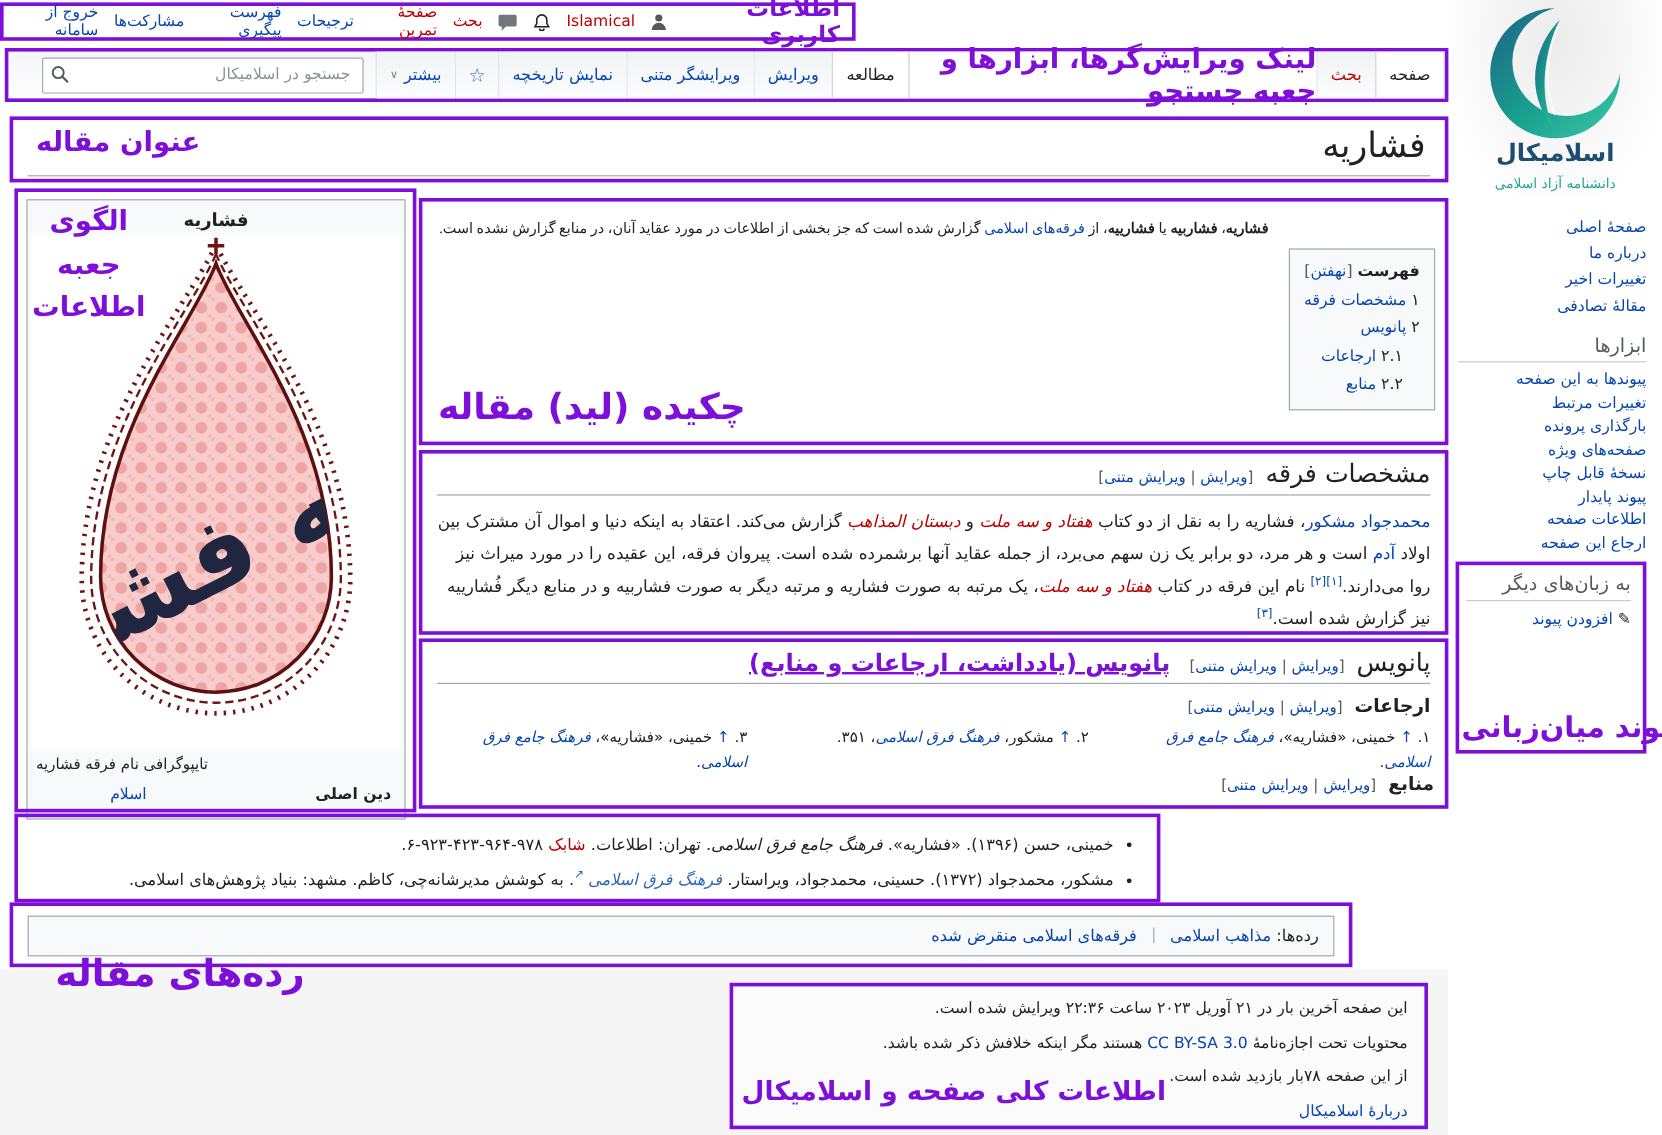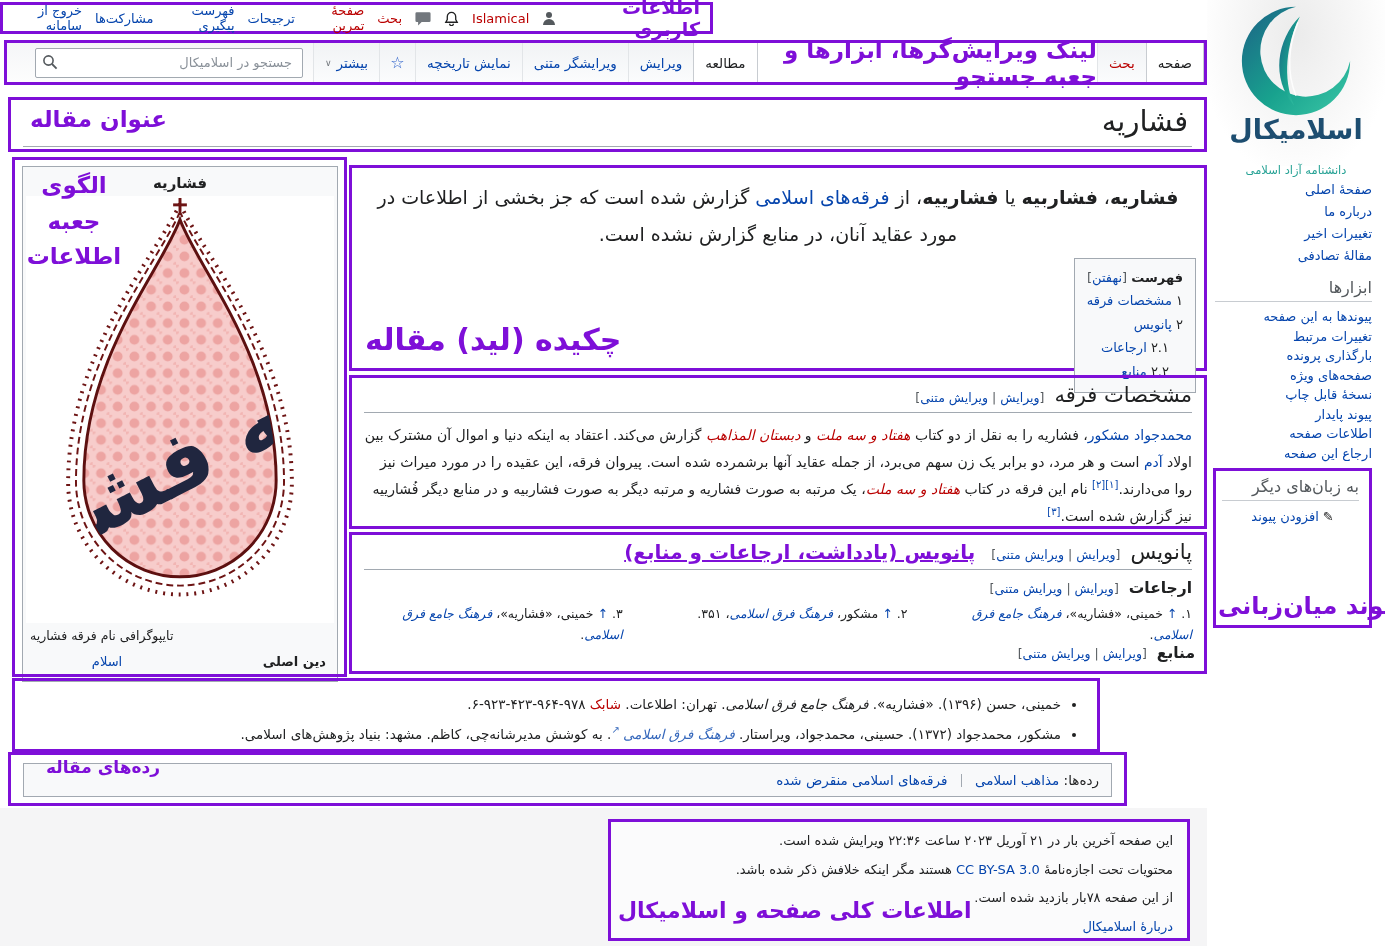--- a/index.html
+++ b/index.html
@@ -56,61 +56,61 @@
   #infobox-anno { left:12px; top:157px; width:335px; height:520px; }
   .infobox { position:absolute; left:22px; top:166px; width:316px; background:#f8f9fa; border:1px solid #a2a9b1; padding:3px; font-size:13px; z-index:5; }
   .ib-title { text-align:center; font-weight:bold; font-size:15px; padding:4px 2px; }
   .ib-img { background:#fff; text-align:center; padding:2px 0; }
   .ib-cap { text-align:left; font-size:12.5px; padding:5px 4px 7px; }
   .ib-row { display:flex; padding:4px 8px 9px; }
   .ib-row .lbl { flex:1; font-weight:bold; text-align:right; }
   .ib-row .val { flex:1; text-align:center; color:#0645ad; }
   
   #lead-box { left:349px; top:165px; width:858px; height:206px; pointer-events:auto; }
-  .lead-p { padding:11px 14px 0; font-size:19px; line-height:1.95; text-align:center; }
+  .lead-p { padding:11px 14px 0; font-size:12px; line-height:1.95; text-align:left;font-family:Liberation Serif, serif; }
   .toc { display:table; margin:5px 8px 0 0; background:#f8f9fa; border:1px solid #a2a9b1; padding:7px 12px 9px; font-size:13px; line-height:1.8; }
   .toc-title { font-weight:bold; }
   .toc-row .n { color:#202122; } .toc-row .l { color:#0645ad; cursor:pointer; }
   .toc-row.sub { padding-right:14px; }
   
   .sect-box { pointer-events:auto; }
   #sect1-box { left:349px; top:375px; width:858px; height:154px; }
   #fn-box { left:349px; top:532px; width:858px; height:142px; }
   .h2row { margin:5px 12px 0; border-bottom:1px solid #a2a9b1; padding-bottom:5px; display:flex; align-items:baseline; gap:10px; }
   .h2row h2 { font-size:21px; font-weight:400; }
   .editlinks { font-size:12.5px; }
   .h3row { margin:9px 12px 0; display:flex; align-items:baseline; gap:10px; }
   .h3row h3 { font-size:15.5px; font-weight:bold; }
   .body-p { padding:9px 12px 0; font-size:14px; line-height:1.92; text-align:right; }
   .refs { margin:6px 12px 0; column-count:3; column-gap:26px; font-size:12.5px; line-height:1.7; }
   .ref { break-inside:avoid; text-align:right; margin-bottom:0; }
   #sources-head { position:absolute; left:349px; top:644px; width:858px; z-index:4; }
-  #sources-box { left:12px; top:678px; width:1088px; height:74px; pointer-events:auto; }
+  #sources-box { left:12px; top:678px; width:955px; height:74px; pointer-events:auto; }
   #sources-box ul { margin:9px 36px 0; }
   #sources-box li { font-size:13.5px; line-height:2.15; text-align:right; }
   
   #cats-box { left:8px; top:752px; width:1119px; height:54px; pointer-events:auto; }
   .catlinks { margin:8px 12px; border:1px solid #a2a9b1; background:#f8f9fa; padding:8px 12px; font-size:13.5px; }
   .cat-sep { display:inline-block; border-right:1px solid #a2a9b1; height:13px; margin:0 9px -2px; }
   
   #footer-strip { position:absolute; left:0; top:808px; width:1207px; height:138px; background:#f5f5f6; }
   #footer-box { left:608px; top:819px; width:582px; height:122px; pointer-events:auto; background:#fbfbfc; }
   .fline { font-size:13px; margin:9px 14px; text-align:right; line-height:1.5; }
   
   #sidebar { position:absolute; left:1207px; top:0; width:178px; height:946px; background:#fff; }
   .logo { height:166px; text-align:center; padding-top:3px; background:radial-gradient(ellipse at 50% 20%, #ebebeb, #ffffff 78%); }
-  .logo-title { font-size:27px; font-weight:bold; color:#1d4d70; margin-top:-8px; }
-  .logo-sub { font-size:11.5px; color:#27a295; margin-top:18px; }
+  .logo-title { font-size:20px; font-weight:bold; color:#1d4d70; margin-top:-8px; }
+  .logo-sub { font-size:11.5px; color:#27a295; margin-top:7px; }
   .snav { padding:16px 13px 0 8px; font-size:13px; text-align:right; }
   .sl { display:block; color:#0645ad; margin-bottom:7px; cursor:pointer; }
   .tools .sl { margin-bottom:4.5px; }
   .sheading { color:#54595d; font-size:16px; margin:15px 0 7px; border-bottom:1px solid #c8ccd1; padding-bottom:4px; }
   #lang-box { left:1213px; top:468px; width:159px; height:160px; pointer-events:auto; }
   #lang-box .sheading { margin:6px 10px 6px 6px; }
-  .addlink { display:block; text-align:center; padding:2px 10px; font-size:13px; color:#0645ad; cursor:pointer; }
+  .addlink { display:block; text-align:right; padding:2px 10px; font-size:13px; color:#0645ad; cursor:pointer; }
   .addlink .pencil { color:#202122; margin-left:4px; font-size:13px; }
 </style>
 </head>
 <body>
 
 <div id="footer-strip"></div>
 
 <div class="anno-box" id="personal-box">
   <div id="personal">
     <span class="anno-inline anno-label2" style="position:static">اطلاعات کاربری</span>
@@ -258,21 +258,21 @@
 </div>
 
 <div class="anno-box" id="cats-box">
   <div class="catlinks">
     <span>رده‌ها:</span>
     <span class="blue">مذاهب اسلامی</span>
     <span class="cat-sep"></span>
     <span class="blue">فرقه‌های اسلامی منقرض شده</span>
   </div>
 </div>
-<div class="anno-label" style="left:46px; top:757px; font-size:17px;">رده‌های مقاله</div>
+<div class="anno-label" style="left:46px; top:794px; font-size:31px;">رده‌های مقاله</div>
 
 <div class="anno-box" id="footer-box">
   <div class="fline"><span class="sg-t">این صفحه آخرین بار در ۲۱ آوریل ۲۰۲۳ ساعت ۲۲:۳۶ ویرایش شده است.</span></div>
   <div class="fline"><span class="sg-t">محتویات تحت اجازه‌نامهٔ </span><span class="sg-link">CC BY-SA 3.0</span><span class="sg-t"> هستند مگر اینکه خلافش ذکر شده باشد.</span></div>
   <div class="fline"><span class="sg-t">از این صفحه ۷۸بار بازدید شده است.</span></div>
   <div class="fline"><span class="sg-link">دربارهٔ اسلامیکال</span></div>
 </div>
 <div class="anno-label" style="left:618px; top:898px; font-size:22px;">اطلاعات کلی صفحه و اسلامیکال</div>
 
 <div id="sidebar">

